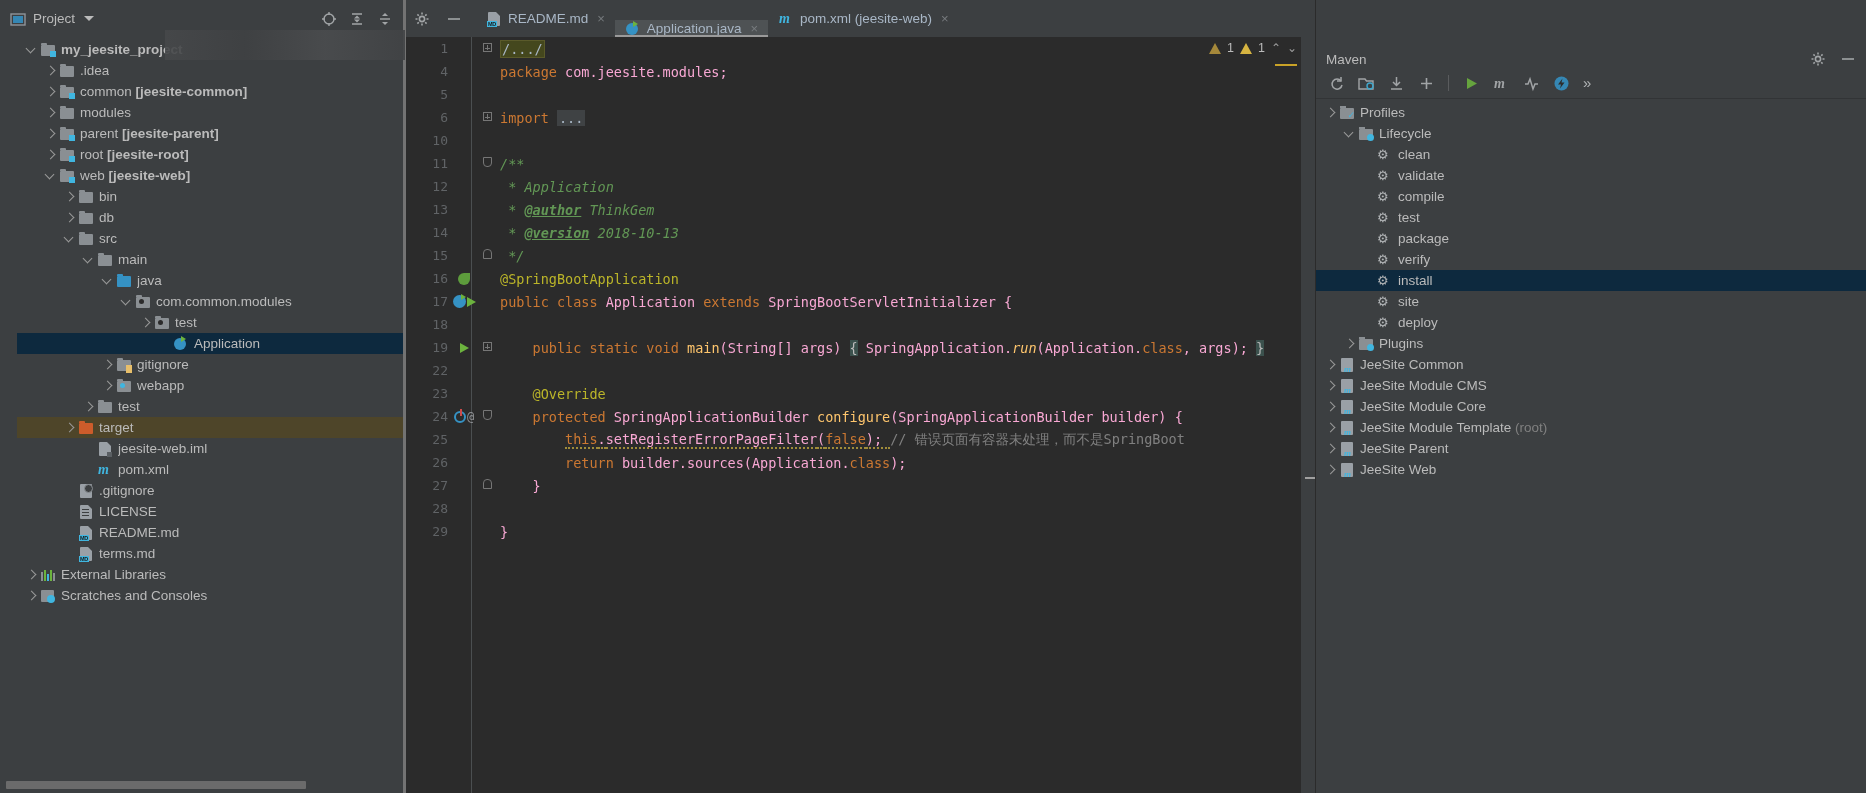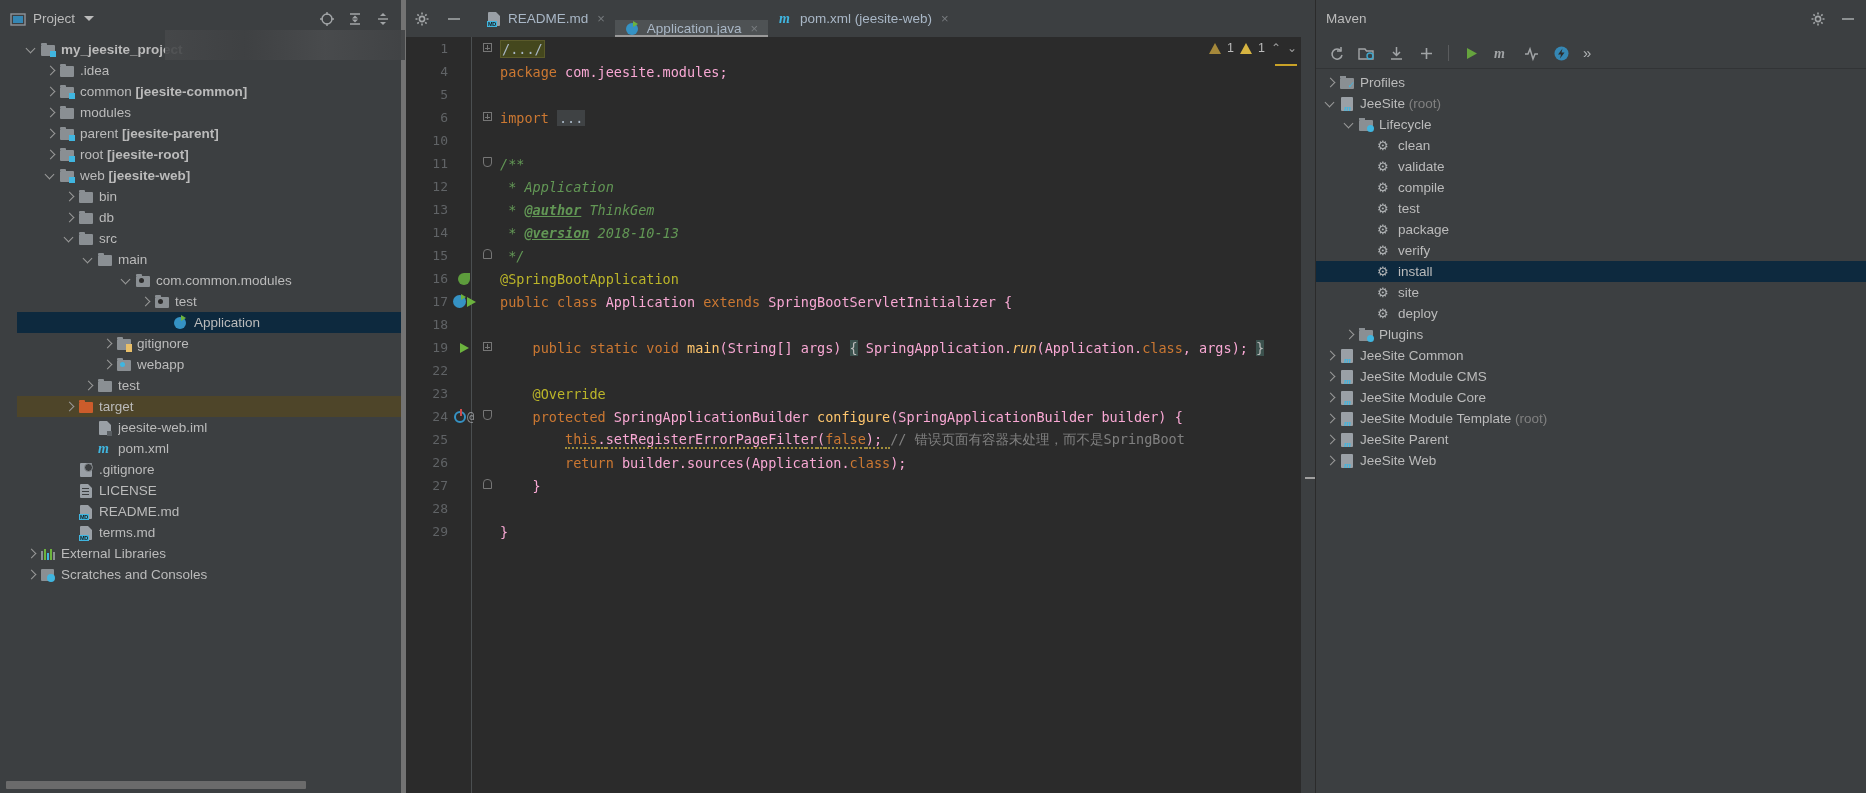--- a/index.html
+++ b/index.html
@@ -10,21 +10,21 @@
     font-size: 13px;
     color: #bbbbbb;
     overflow: hidden;
   }
   .app { display: flex; flex-direction: column; width: 1866px; height: 793px; }
   .body-row { display: flex; flex: 1; min-height: 0; }
 
   
   .project-panel {
     width: 406px; background: #3c3f41; display: flex; flex-direction: column;
-    border-right: 5px solid #737373; position: relative;
+    border-right: 3px solid #737373; position: relative;
   }
   .panel-header {
     height: 37px; display: flex; align-items: center; padding: 0 6px 0 10px;
     background: #3c3f41; flex: none;
   }
   .panel-header .ph-left { display: flex; align-items: center; gap: 7px; flex: 1; }
   .panel-header .ph-title { color: #bbbbbb; font-size: 13.5px; }
   .ph-icons { display: flex; align-items: center; gap: 12px; padding-right: 4px; }
   .icn { width: 16px; height: 16px; display: inline-block; opacity: .88; }
   .caret-dn { width: 0; height: 0; border-left: 5px solid transparent; border-right: 5px solid transparent;
@@ -171,21 +171,21 @@
   .foldbox { display:inline-block;width:9px;height:9px;border:1px solid #767676;position:relative;}
   .foldbox::before{content:"";position:absolute;left:1px;top:3.5px;width:5px;height:1px;background:#767676;}
   .foldbox.plus::after{content:"";position:absolute;left:3.5px;top:1px;width:1px;height:5px;background:#767676;}
   .foldtop { display:inline-block;width:9px;height:10px;border:1px solid #767676;border-radius:0 0 4px 4px;}
   .foldbot { display:inline-block;width:9px;height:10px;border:1px solid #767676;border-radius:4px 4px 0 0;}
   .foldline { position:absolute; left:65px; top:0; bottom:0; width:1px; background:#4b4f51; }
 
   
   .maven-panel { width:551px; flex:none; background:#3c3f41; display:flex; flex-direction:column;
                  border-left:1px solid #2b2b2b; }
-  .mvn-header { height:37px; display:flex; align-items:center; padding:0 10px; }
+  .mvn-header { height:37px; display:flex; align-items:flex-end; padding:0 10px;margin-top:30px; }
   .mvn-title { flex:1; font-size:13.5px; color:#bbbbbb; }
   .mvn-toolbar { height:32px; display:flex; align-items:center; gap:14px; padding:0 12px;
                  border-bottom:1px solid #323436; }
   .tb-sep { width:1px; height:16px; background:#5a5c5e; }
   .mvn-tree { flex:1; overflow:hidden; padding-top:3px; }
   .mrow { height:21px; display:flex; align-items:center; font-size:13.5px; color:#bbbbbb;
           white-space:nowrap; padding-right:8px; }
   .mrow.sel { background:#0d293e; }
   .gear-glyph { font-size:13px; color:#b0b3b5; line-height:14px; }
   .mvnfolder { position:absolute; left:1px; top:3px; width:14px; height:11px; background:#8a8f93; border-radius:1px;}
@@ -324,20 +324,28 @@
             </span>
             <span class="tlabel">src</span>
           </div>
           <div class="trow">
             <span style="width:65px;flex:none"></span>
             <span class="arrow open"></span>
             <span class="ticon">
               <span class="folder"></span>
             </span>
             <span class="tlabel">main</span>
+          </div>
+          <div class="trow">
+            <span style="width:84px;flex:none"></span>
+            <span class="arrow open"></span>
+            <span class="ticon">
+              <span class="folder blue"></span>
+            </span>
+            <span class="tlabel">java</span>
           </div>
           <div class="trow">
             <span style="width:103px;flex:none"></span>
             <span class="arrow open"></span>
             <span class="ticon">
               <span class="folder"></span>
               <span class="pkg-dot"></span>
             </span>
             <span class="tlabel">com.common.modules</span>
           </div>
@@ -625,28 +633,20 @@
             <span style="width:8px;flex:none"></span>
             <span class="arrow closed"></span>
             <span class="ticon">
               <span class="mvnfolder">
                 <span class="ck">✓</span>
               </span>
             </span>
             <span class="tlabel">Profiles</span>
           </div>
           <div class="mrow">
-            <span style="width:8px;flex:none"></span>
-            <span class="arrow open"></span>
-            <span class="ticon">
-              <span class="mvnmodule"></span>
-            </span>
-            <span class="tlabel">JeeSite <span class="muted">(root)</span></span>
-          </div>
-          <div class="mrow">
             <span style="width:27px;flex:none"></span>
             <span class="arrow open"></span>
             <span class="ticon">
               <span class="mvnfolder">
                 <span class="gb"></span>
               </span>
             </span>
             <span class="tlabel">Lifecycle</span>
           </div>
           <div class="mrow">

